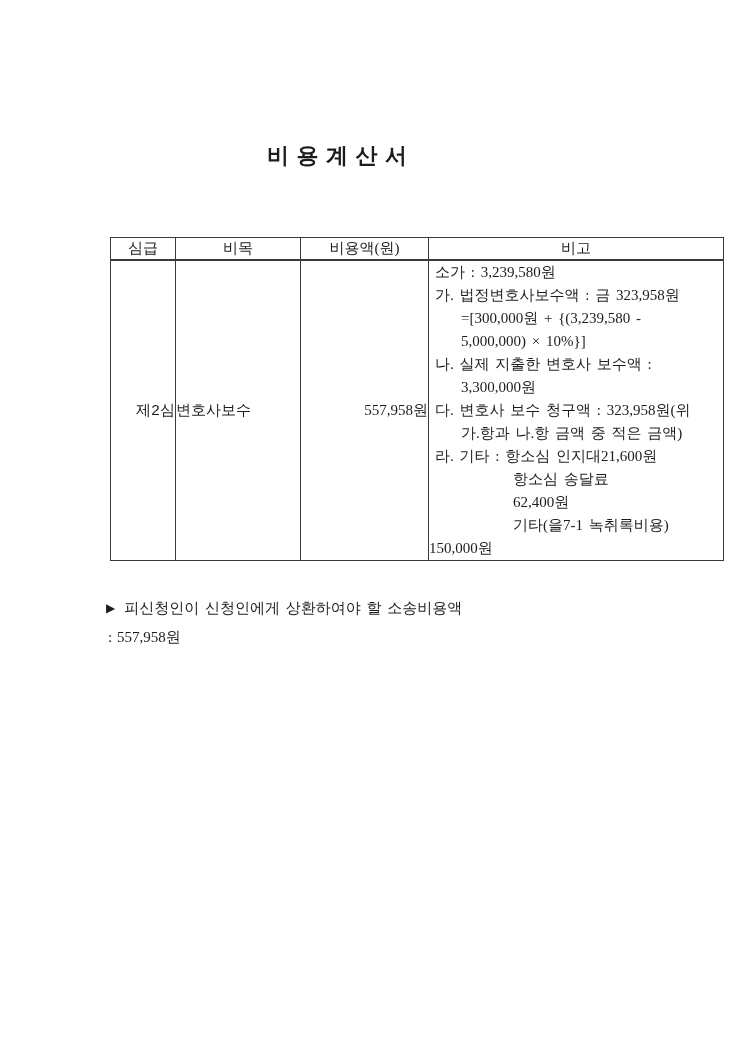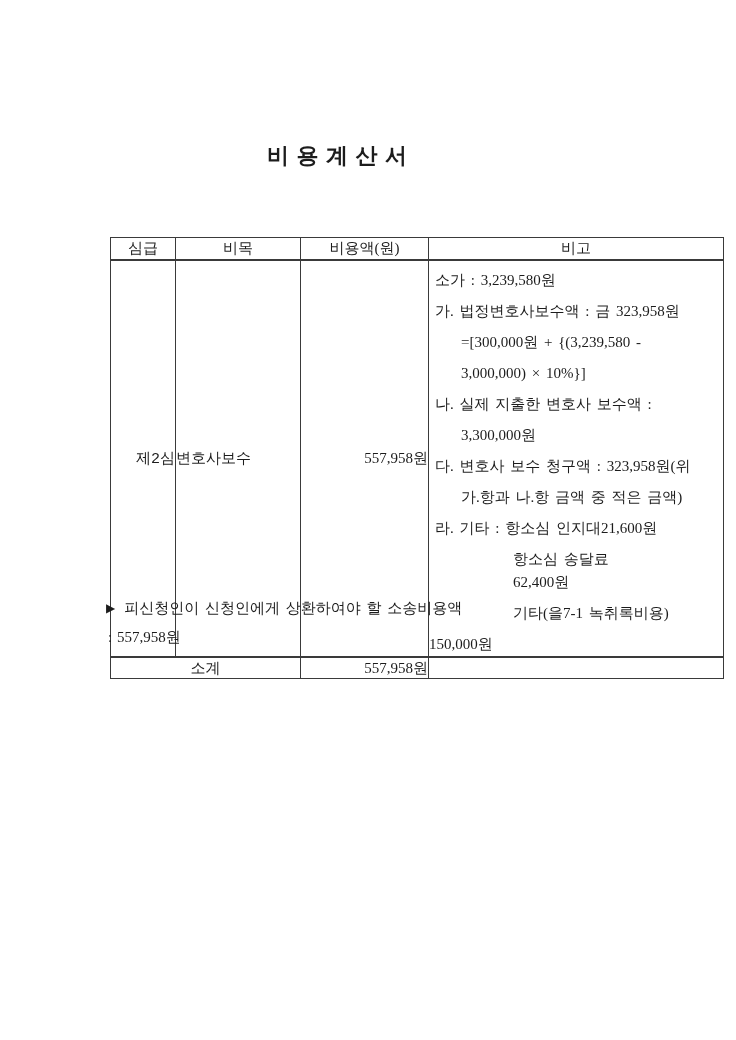--- a/index.html
+++ b/index.html
@@ -40,21 +40,21 @@
     height: 21px;
     text-align: center;
     border-bottom-width: 2px;
     vertical-align: middle;
   }
   .c-level  { text-align: right; vertical-align: middle; font-family: Liberation Mono, monospace; }
   .c-item   { text-align: left; padding-left: 7px; vertical-align: middle; }
   .c-amount { text-align: right; padding-right: 5px; vertical-align: middle; }
   .c-remarks { vertical-align: top; padding: 3px 0; }
 
-  .r-line { line-height: 23px; white-space: nowrap; word-spacing: 2px; margin-top: 8px; }
+  .r-line { line-height: 23px; white-space: nowrap; word-spacing: 2px; }
   .ind0 { padding-left: 6px; }
   .ind1 { padding-left: 32px; }
   .ind2 { padding-left: 84px; flex-direction: column; }
   .r-flex { display: flex; padding-right: 18px; font-family: Liberation Serif, serif; }
   .r-right { padding-right: 16px; }
 
   tr.subtotal-row td { height: 20px; border-top-width: 2px; vertical-align: middle; }
   .subtotal-label { text-align: center; }
 
   .footer {
@@ -89,42 +89,37 @@
   </thead>
   <tbody>
     <tr>
       <td class="c-level">제2심</td>
       <td class="c-item">변호사보수</td>
       <td class="c-amount">557,958원</td>
       <td class="c-remarks">
           <div class="r-line ind0">소가 : 3,239,580원</div>
           <div class="r-line ind0">가. 법정변호사보수액 : 금 323,958원</div>
           <div class="r-line ind1">=[300,000원 + {(3,239,580 -</div>
-          <div class="r-line ind1">3,000,000) × 10%}]</div>
+          <div class="r-line ind1">5,000,000) × 10%}]</div>
           <div class="r-line ind0">나. 실제 지출한 변호사 보수액 :</div>
           <div class="r-line ind1">3,300,000원</div>
           <div class="r-line ind0">다. 변호사 보수 청구액 : 323,958원(위</div>
           <div class="r-line ind1">가.항과 나.항 금액 중 적은 금액)</div>
           <div class="r-line ind0 r-flex">
             <span>라. 기타 : 항소심 인지대</span>
             <span>21,600원</span>
           </div>
           <div class="r-line ind2 r-flex">
             <span>항소심 송달료</span>
             <span>62,400원</span>
           </div>
           <div class="r-line ind2">기타(을7-1 녹취록비용)</div>
           <div class="r-line r-right">150,000원</div>
         </td>
     </tr>
-    <tr class="subtotal-row">
-      <td colspan="2" class="subtotal-label">소계</td>
-      <td class="c-amount">557,958원</td>
-      <td></td>
-    </tr>
   </tbody>
 </table>
 
 <div class="footer">
   <div class="footer-line1">
     <span class="bullet">▶</span>
     <span>피신청인이 신청인에게 상환하여야 할 소송비용액</span>
   </div>
   <div class="footer-line2">: 557,958원</div>
 </div>

